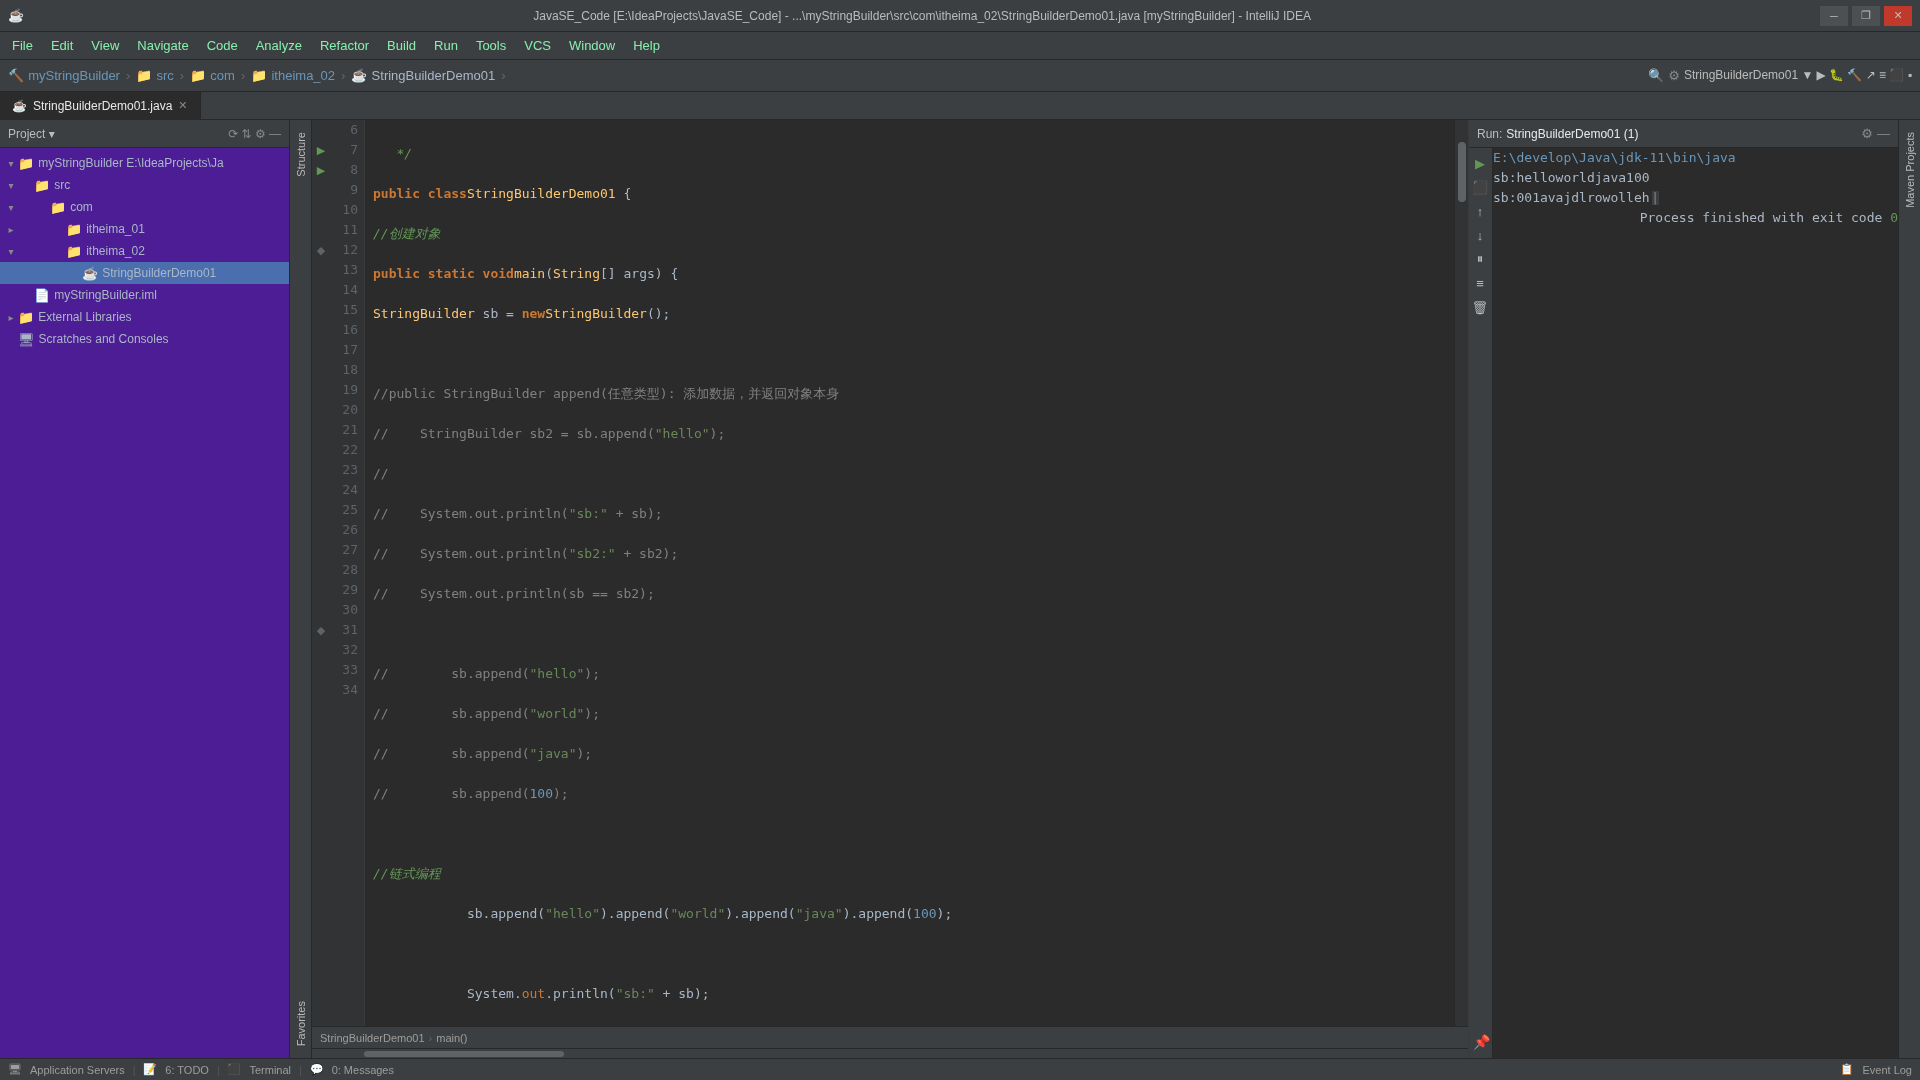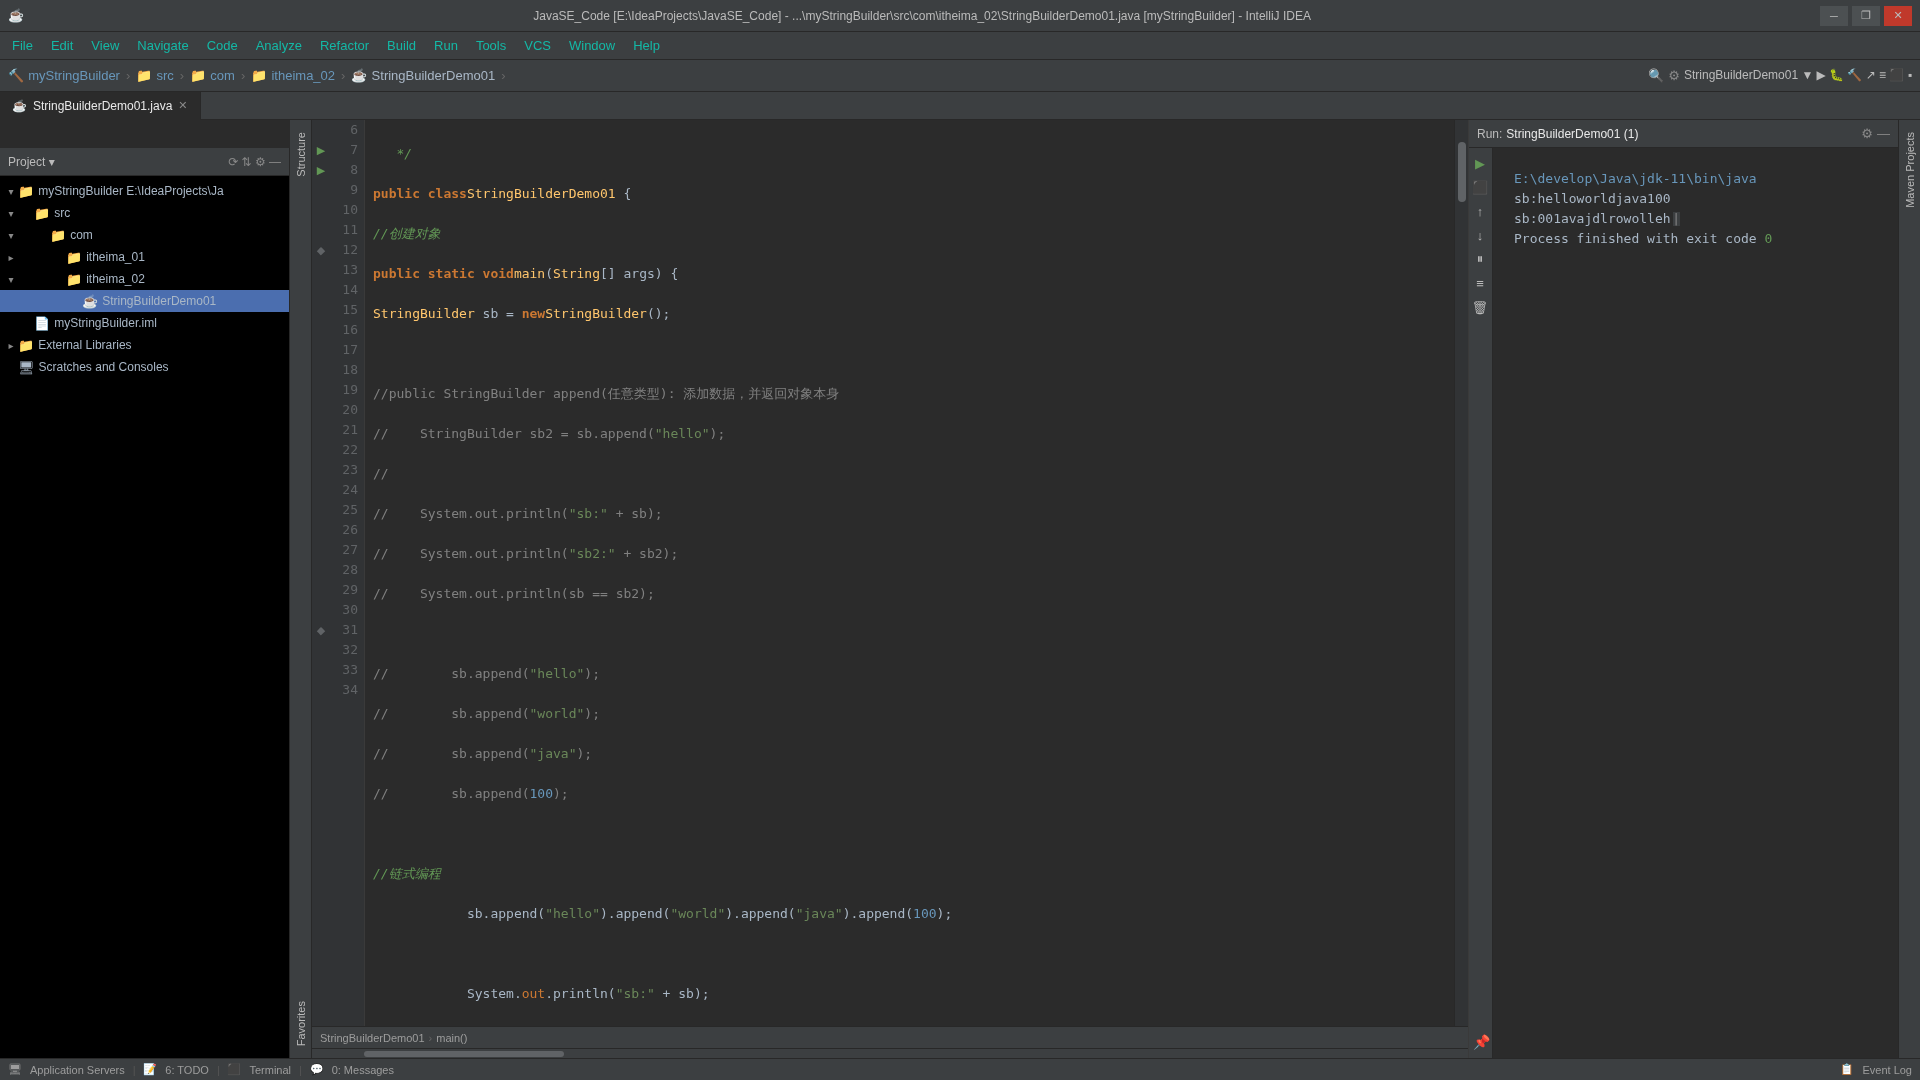--- a/index.html
+++ b/index.html
@@ -24,21 +24,21 @@
     
     #menu-bar {
       height: 28px;
       background: #3c3f41;
       display: flex;
       align-items: center;
       padding: 0 4px;
       border-bottom: 1px solid #282828;
       gap: 2px;
     }
-    #menu-bar span { padding: 2px 8px; cursor: pointer; font-size: 13px; color: #14b8a6; }
+    #menu-bar span { padding: 2px 8px; cursor: pointer; font-size: 13px; color: #86efac; }
 
     
     #breadcrumb-bar {
       height: 32px;
       background: #3c3f41;
       display: flex;
       align-items: center;
       padding: 0 8px;
       border-bottom: 1px solid #282828;
       gap: 4px;
@@ -68,26 +68,25 @@
       font-size: 12px;
       color: #bbb;
       cursor: pointer;
     }
     #tab-bar .tab.active { background: #2b2b2b; color: #e8e8e8; }
     #tab-bar .tab .close-tab { color: #888; font-size: 11px; }
 
     
     #sidebar {
       width: 290px;
-      background: #000000;
+      background: #4c1d95;
       border-right: 1px solid #282828;
       display: flex;
       flex-direction: column;
       overflow: hidden;
-      margin-top: 28px;
     }
     #sidebar-header {
       height: 28px;
       background: #3c3f41;
       display: flex;
       align-items: center;
       padding: 0 8px;
       gap: 4px;
       border-bottom: 1px solid #282828;
     }
@@ -163,21 +162,21 @@
       display: flex;
       align-items: center;
       padding: 0 8px;
       border-bottom: 1px solid #282828;
       gap: 4px;
     }
     #run-panel-header .run-label { color: #bbb; font-size: 12px; }
     #run-panel-header .run-name { color: #e8e8e8; font-size: 12px; }
     #run-output {
       flex: 1;
-      padding: 21px;
+      padding: 0;
       font-family: 'Consolas', monospace;
       font-size: 13px;
       line-height: 20px;
       overflow: auto;
       color: #a9b7c6;
     }
     .run-tool-btn {
       width: 22px;
       height: 22px;
       background: none;
@@ -300,21 +299,21 @@
       font-family: 'Consolas', monospace;
       font-size: 13px;
       line-height: 20px;
       color: #606366;
       text-align: right;
       padding-right: 6px;
     }
 
     .run-console-output { color: #a9b7c6; }
     .run-path-output { color: #a9b7c6; }
-    .run-finished { color: #a9b7c6; }
+    .run-finished { color: #a9b7c6; text-align: right; }
   </style>
 </head>
 <body>
 
 <div id="title-bar">
   <div class="title-icon">
     <span>☕</span>
   </div>
   <div class="title-text">JavaSE_Code [E:\IdeaProjects\JavaSE_Code] - ...\myStringBuilder\src\com\itheima_02\StringBuilderDemo01.java [myStringBuilder] - IntelliJ IDEA</div>
   <div class="win-controls">

